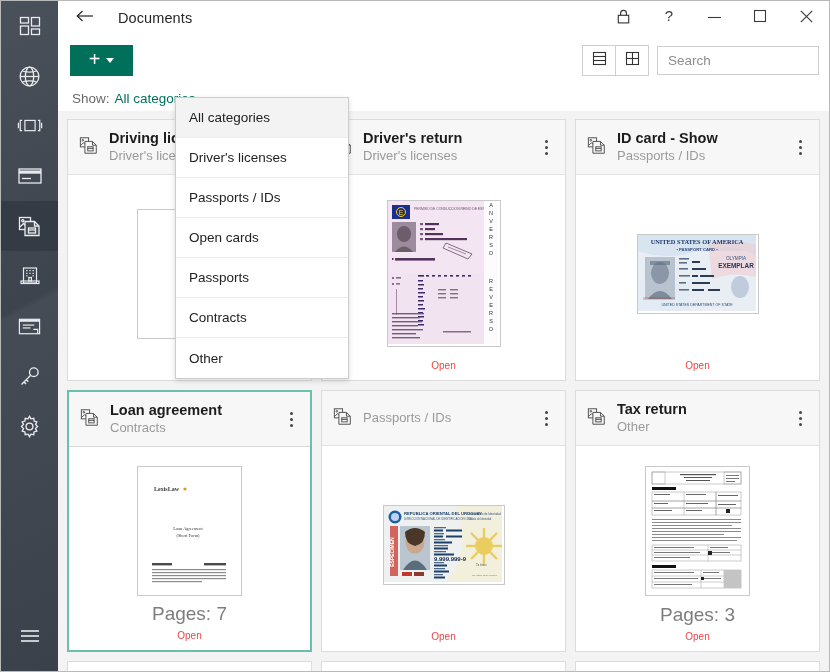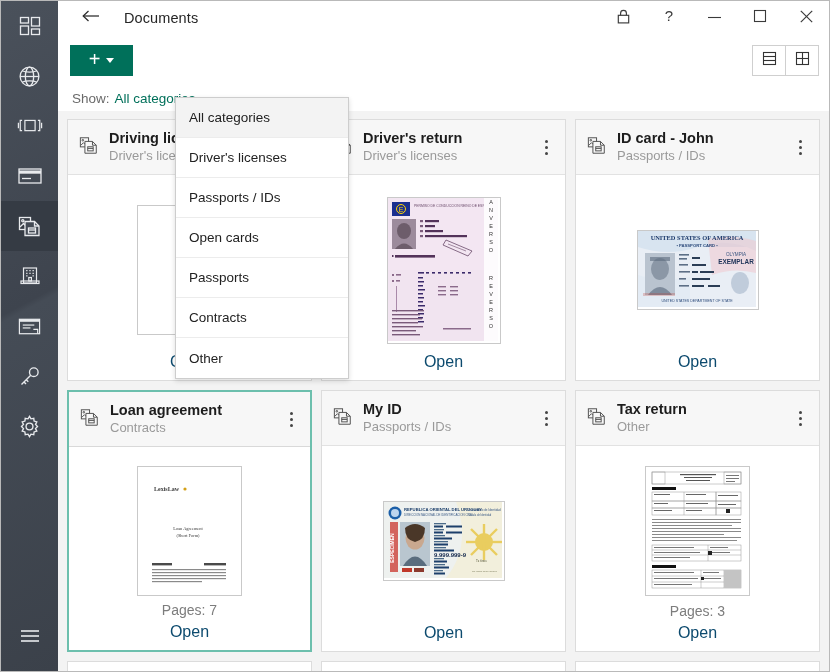--- a/index.html
+++ b/index.html
@@ -50,21 +50,21 @@
     position: relative;
   }
 
   
   .titlebar {
     height: 34px;
     flex: 0 0 34px;
     display: flex;
     align-items: center;
     background: #ffffff;
-    padding-left: 18px;
+    padding-left: 12px;
   }
   .back-btn {
     width: 30px; height: 26px;
     display: flex; align-items: center; justify-content: center;
     color: #2b2b2b;
   }
   .win-title {
     margin-left: 18px;
     font-size: 14.5px;
     color: #262626;
@@ -240,27 +240,27 @@
     display: flex; align-items: center; justify-content: center;
     width: 100%;
   }
   .card-foot {
     flex: 0 0 auto;
     width: 100%;
     text-align: center;
     padding-bottom: 9px;
   }
   .pages {
-    font-size: 14px;
+    font-size: 19px;
     color: #7d7d7d;
     margin-bottom: 5px;
   }
   .open-link {
-    font-size: 16px;
-    color: #0c4a6e;
+    font-size: 10px;
+    color: #ef4444;
   }
 
   
   .thumb { background:#fff; border:1px solid #c9c9c9; overflow:hidden; position:relative; }
   .thumb-doc { width: 103px; height: 128px; }
   .thumb-card { width: 120px; height: 78px; }
   .thumb-dl { width: 112px; height: 145px; }
 
   
   .dropdown {
@@ -490,20 +490,23 @@
           <span>
             <svg width="15" height="15" viewBox="0 0 15 15" fill="none" stroke="#333" stroke-width="1.1">
               <rect x="1.5" y="1.5" width="12" height="12"></rect>
               <line x1="7.5" y1="1.5" x2="7.5" y2="13.5"></line>
               <line x1="1.5" y1="7.5" x2="13.5" y2="7.5"></line>
             </svg>
           </span>
         </div>
       </div>
 
+      <div class="search-box">
+        <input type="text" placeholder="Search" style="">
+      </div>
     </div>
 
     <div class="filterbar">
       <span class="filter-label">Show:</span>
       <span class="filter-value">
         <span>All categories</span>
         <span class="filter-caret"></span>
       </span>
     </div>
 
@@ -679,21 +682,21 @@
                 <rect x="1.5" y="2.5" width="9" height="10"></rect>
                 <circle cx="4.2" cy="5.2" r="0.9"></circle>
                 <path d="M2 10.8 L4.9 7.9 L7 10 L8.6 8.5 L10.3 10.6"></path>
                 <path d="M6.5 6.5 L14.8 6.5 L19 10.7 L19 19.5 L6.5 19.5 Z" fill="#f7f7f7"></path>
                 <path d="M14.8 6.5 L14.8 10.7 L19 10.7"></path>
                 <rect x="9.6" y="12.4" width="6" height="4.5"></rect>
                 <line x1="9.6" y1="14.2" x2="15.6" y2="14.2"></line>
               </svg>
             </span>
             <div class="card-titles">
-              <div class="card-title">ID card - John</div>
+              <div class="card-title">ID card - Show</div>
               <div class="card-sub">Passports / IDs</div>
             </div>
             <div class="kebab">
               <i></i>
               <i></i>
               <i></i>
             </div>
           </div>
           <div class="card-body">
             <div class="thumb-wrap">
@@ -803,21 +806,20 @@
                 <rect x="1.5" y="2.5" width="9" height="10"></rect>
                 <circle cx="4.2" cy="5.2" r="0.9"></circle>
                 <path d="M2 10.8 L4.9 7.9 L7 10 L8.6 8.5 L10.3 10.6"></path>
                 <path d="M6.5 6.5 L14.8 6.5 L19 10.7 L19 19.5 L6.5 19.5 Z" fill="#f7f7f7"></path>
                 <path d="M14.8 6.5 L14.8 10.7 L19 10.7"></path>
                 <rect x="9.6" y="12.4" width="6" height="4.5"></rect>
                 <line x1="9.6" y1="14.2" x2="15.6" y2="14.2"></line>
               </svg>
             </span>
             <div class="card-titles">
-              <div class="card-title">My ID</div>
               <div class="card-sub">Passports / IDs</div>
             </div>
             <div class="kebab">
               <i></i>
               <i></i>
               <i></i>
             </div>
           </div>
           <div class="card-body">
             <div class="thumb-wrap">

